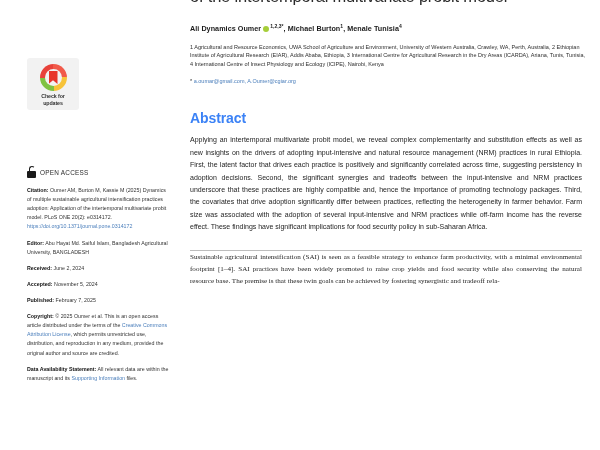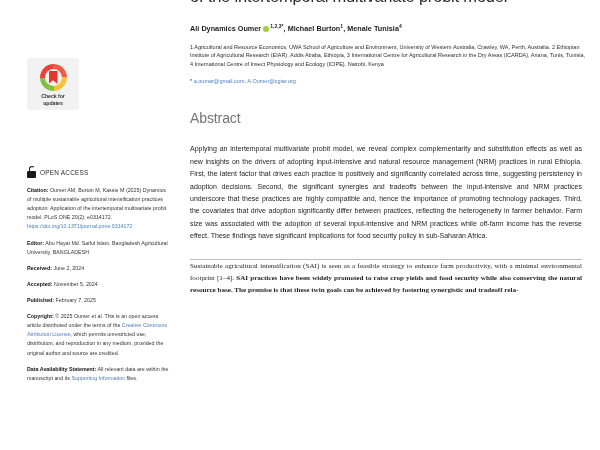--- a/index.html
+++ b/index.html
@@ -147,24 +147,24 @@
   }
   .corresp {
     font-size: 5.5px;
     color: #4a7ebb;
     margin-top: 9px;
   }
   .corresp .star { color: #2e2e2e; }
 
   h2.sec {
     font-size: 14px;
-    font-weight: 400;
-    color: #737373;
+    font-weight: 700;
+    color: #3b82f6;
     margin-top: 26px;
-    margin-bottom: 17px;
+    margin-bottom: 8px;
     letter-spacing: -0.1px;
   }
   .abstract-body {
     font-size: 7px;
     line-height: 1.78;
     color: #242424;
     text-align: justify;
     padding-right: 6px;
   }
   .rule {
@@ -180,21 +180,21 @@
     margin-bottom: 7px;
   }
   .intro-body {
     font-size: 7.1px;
     line-height: 1.72;
     color: #1f1f1f;
     text-align: justify;
     font-family: "Liberation Serif", serif;
     padding-right: 6px;
   }
-  .intro-body .bold-run { font-weight: bold; }
+  .intro-body .bold-run { font-weight: normal; }
 </style>
 </head>
 <body>
 
 <div id="page">
 
   <aside id="sidebar">
 
     <div class="crossmark">
       <div class="cm-ring">

